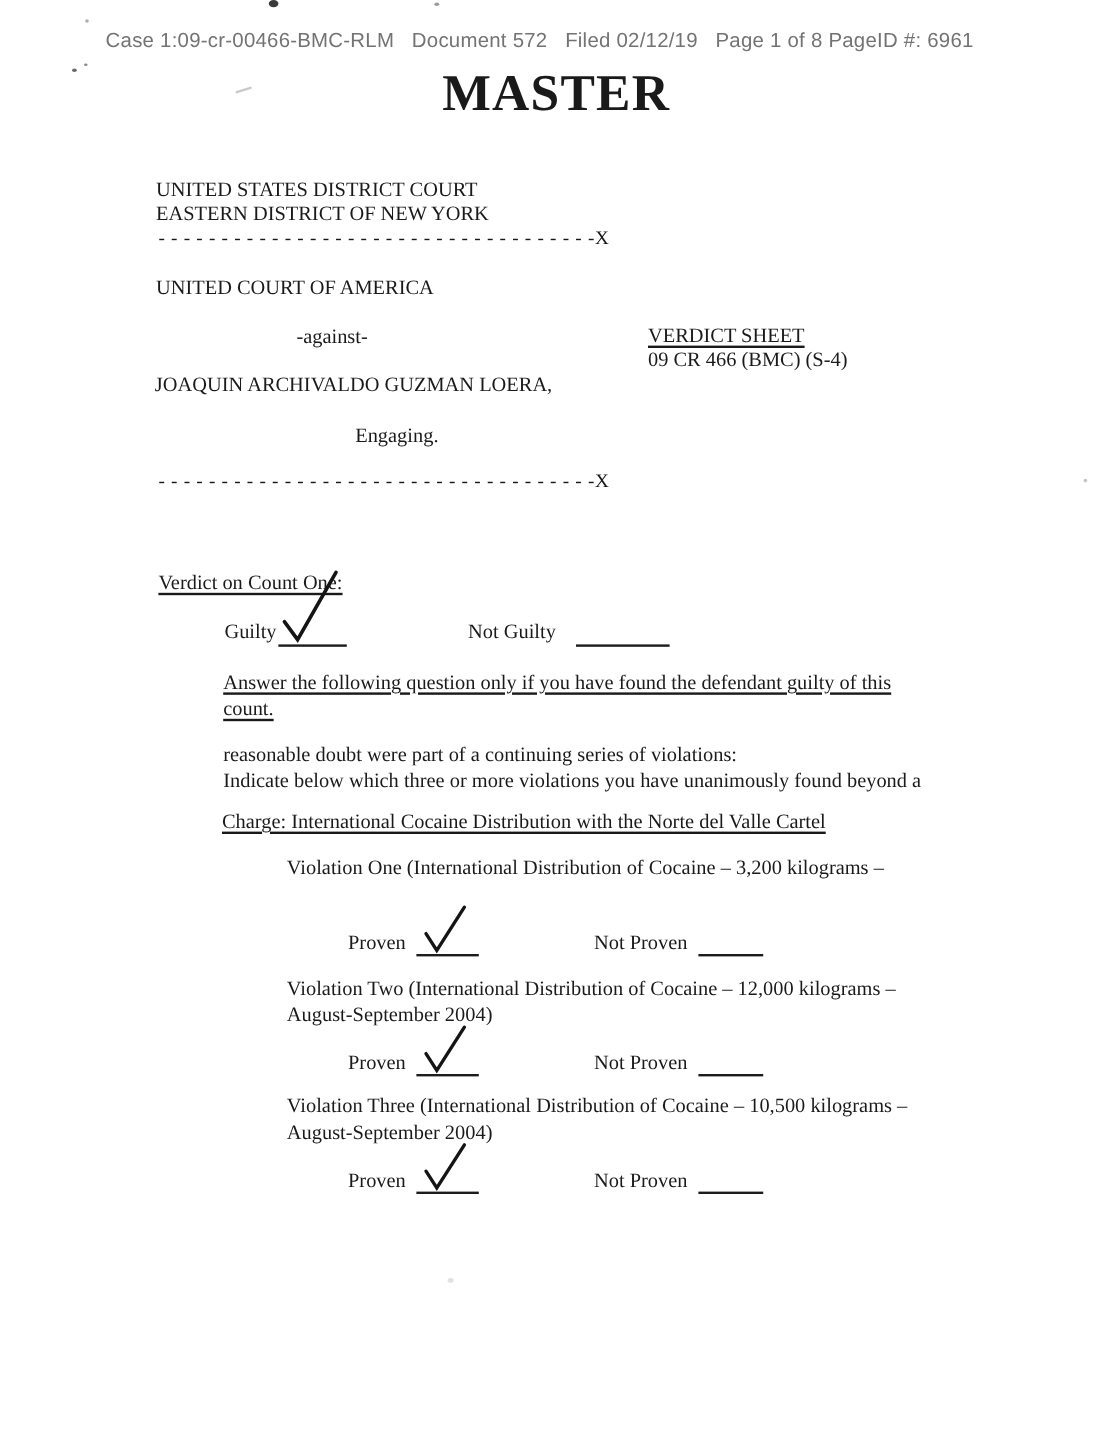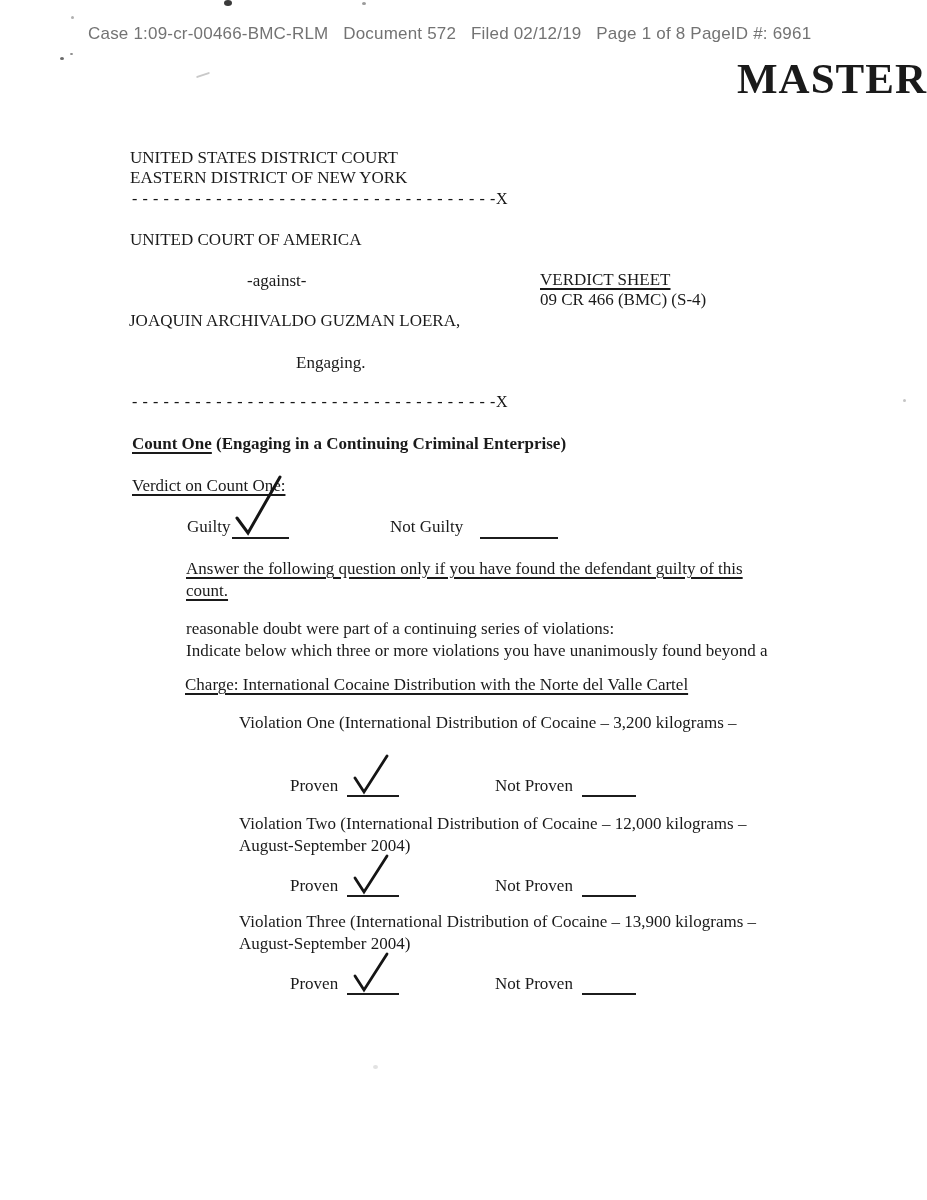--- a/index.html
+++ b/index.html
@@ -7,21 +7,21 @@
     position:relative;width:927px;height:1200px;background:#ffffff;
     margin:0 auto;overflow:hidden;
     font-family:"Liberation Serif","DejaVu Serif",serif;
     color:#1a1a1a;font-size:17px;line-height:21px;
   }
   .abs{position:absolute;}
   .sans{font-family:"Liberation Sans","DejaVu Sans",sans-serif;}
   .b{font-weight:bold;}
   .u{text-decoration:underline;text-underline-offset:3px;text-decoration-thickness:1.5px;}
   .stamp{color:#737373;font-size:17px;white-space:pre;letter-spacing:0.2px;}
-  .doc-title{width:927px;text-align:right;font-weight:bold;font-size:43px;letter-spacing:1px;}
+  .doc-title{width:927px;text-align:center;font-weight:bold;font-size:43px;letter-spacing:1px;}
   .divider{font-size:16px;letter-spacing:0.6px;white-space:pre;color:#161616;}
   .para2{line-height:22px;}
   .blank{height:0;border-bottom:2px solid #1c1c1c;}
   .check{stroke:#151515;fill:none;stroke-linejoin:miter;}
   .speck{position:absolute;border-radius:50%;}
 </style>
 </head>
 <body>
 
 <div class="page">
@@ -48,23 +48,20 @@
   <div class="abs" style="left:247px;top:270px;">-against-</div>
 
   <div class="abs u" style="left:540px;top:269px;">VERDICT SHEET</div>
   <div class="abs" style="left:540px;top:289px;">09 CR 466 (BMC) (S-4)</div>
 
   <div class="abs" style="left:129px;top:310px;">JOAQUIN ARCHIVALDO GUZMAN LOERA,</div>
   <div class="abs" style="left:296px;top:352px;">Engaging.</div>
 
   <div class="abs divider" style="left:132px;top:391px;">- - - - - - - - - - - - - - - - - - - - - - - - - - - - - - - - - - -X</div>
 
-  <div class="abs b" style="left:132px;top:433px;">
-    <span class="u">Count One</span><span> (Engaging in a Continuing Criminal Enterprise)</span>
-  </div>
 
   <div class="abs u" style="left:132px;top:475px;">Verdict on Count One:</div>
 
   <div class="abs" style="left:187px;top:516px;">Guilty</div>
   <div class="abs blank" style="left:232px;top:537px;width:57px;"></div>
   <svg class="abs" style="left:229px;top:472px;" width="56" height="66" viewBox="0 0 56 66">
     <path class="check" d="M8 46 L19 61 L51 5" stroke-width="3" stroke-linecap="round"></path>
   </svg>
   <div class="abs" style="left:390px;top:516px;">Not Guilty</div>
   <div class="abs blank" style="left:480px;top:537px;width:78px;"></div>
@@ -98,21 +95,21 @@
   </div>
   <div class="abs" style="left:290px;top:875px;">Proven</div>
   <div class="abs blank" style="left:347px;top:895px;width:52px;"></div>
   <svg class="abs" style="left:349px;top:851px;" width="43" height="46" viewBox="0 0 43 46">
     <path class="check" d="M6 27 L15 41 L38 5" stroke-width="2.8" stroke-linecap="round"></path>
   </svg>
   <div class="abs" style="left:495px;top:875px;">Not Proven</div>
   <div class="abs blank" style="left:582px;top:895px;width:54px;"></div>
 
   <div class="abs para2" style="left:239px;top:911px;width:580px;">
-    <div>Violation Three (International Distribution of Cocaine – 13,900 kilograms –</div>
+    <div>Violation Three (International Distribution of Cocaine – 10,500 kilograms –</div>
     <div>August-September 2004)</div>
   </div>
   <div class="abs" style="left:290px;top:973px;">Proven</div>
   <div class="abs blank" style="left:347px;top:993px;width:52px;"></div>
   <svg class="abs" style="left:349px;top:949px;" width="43" height="46" viewBox="0 0 43 46">
     <path class="check" d="M6 27 L15 41 L38 5" stroke-width="2.8" stroke-linecap="round"></path>
   </svg>
   <div class="abs" style="left:495px;top:973px;">Not Proven</div>
   <div class="abs blank" style="left:582px;top:993px;width:54px;"></div>
 

